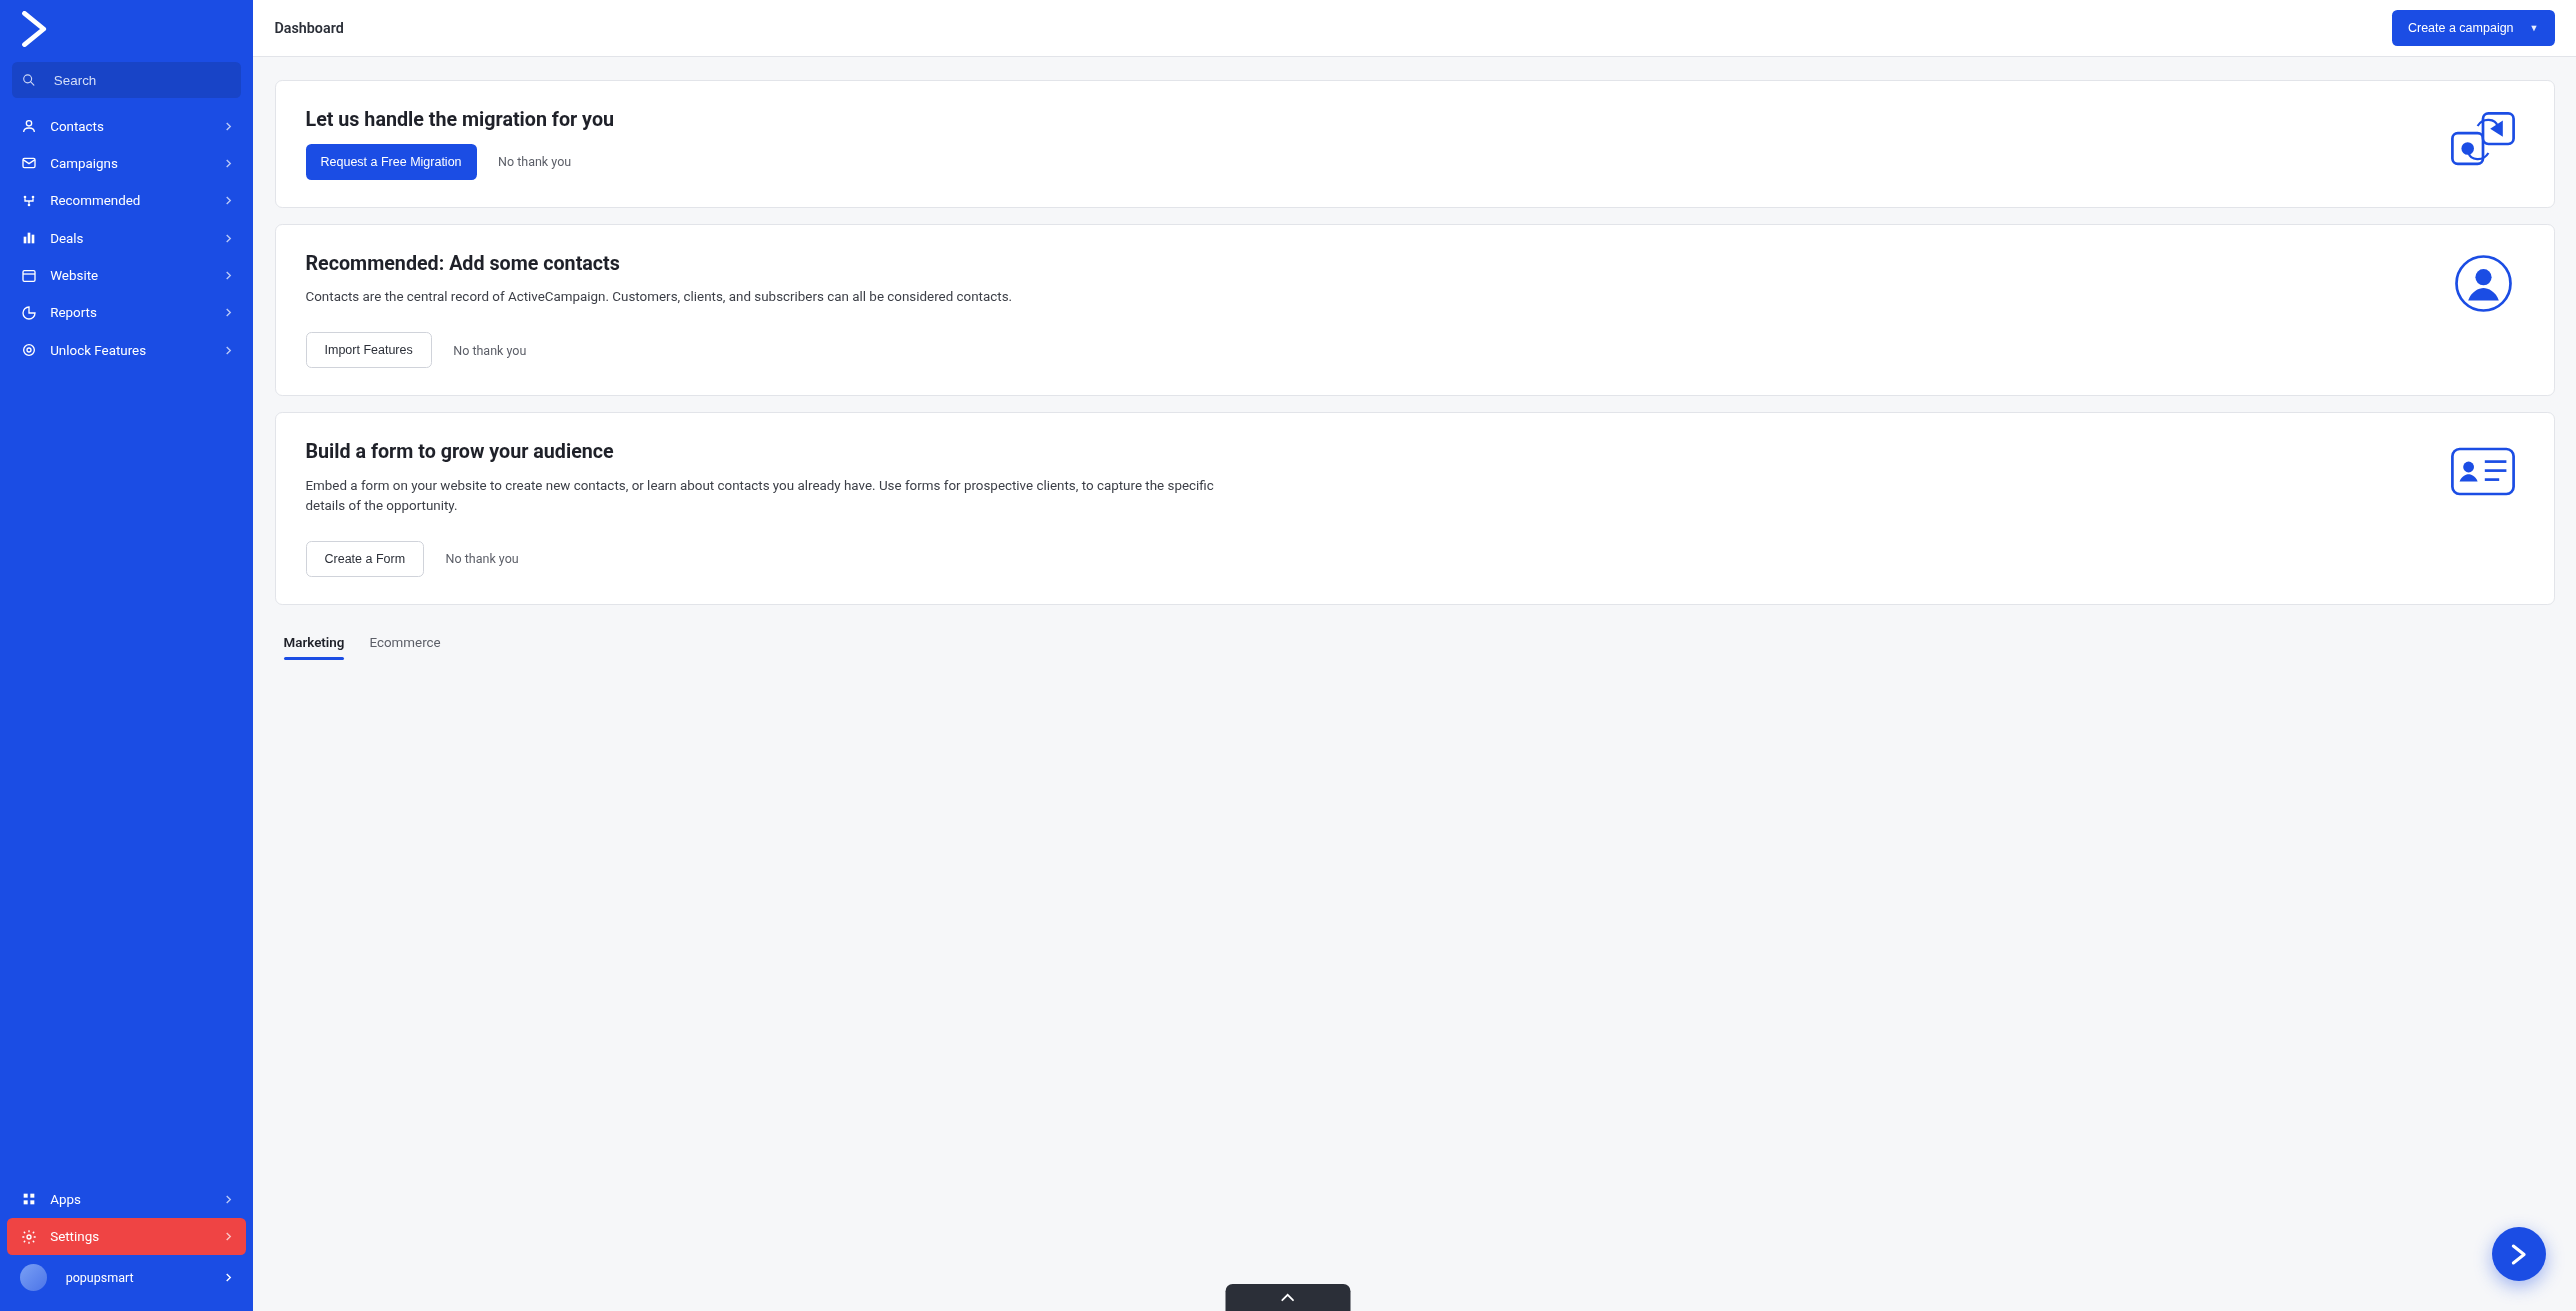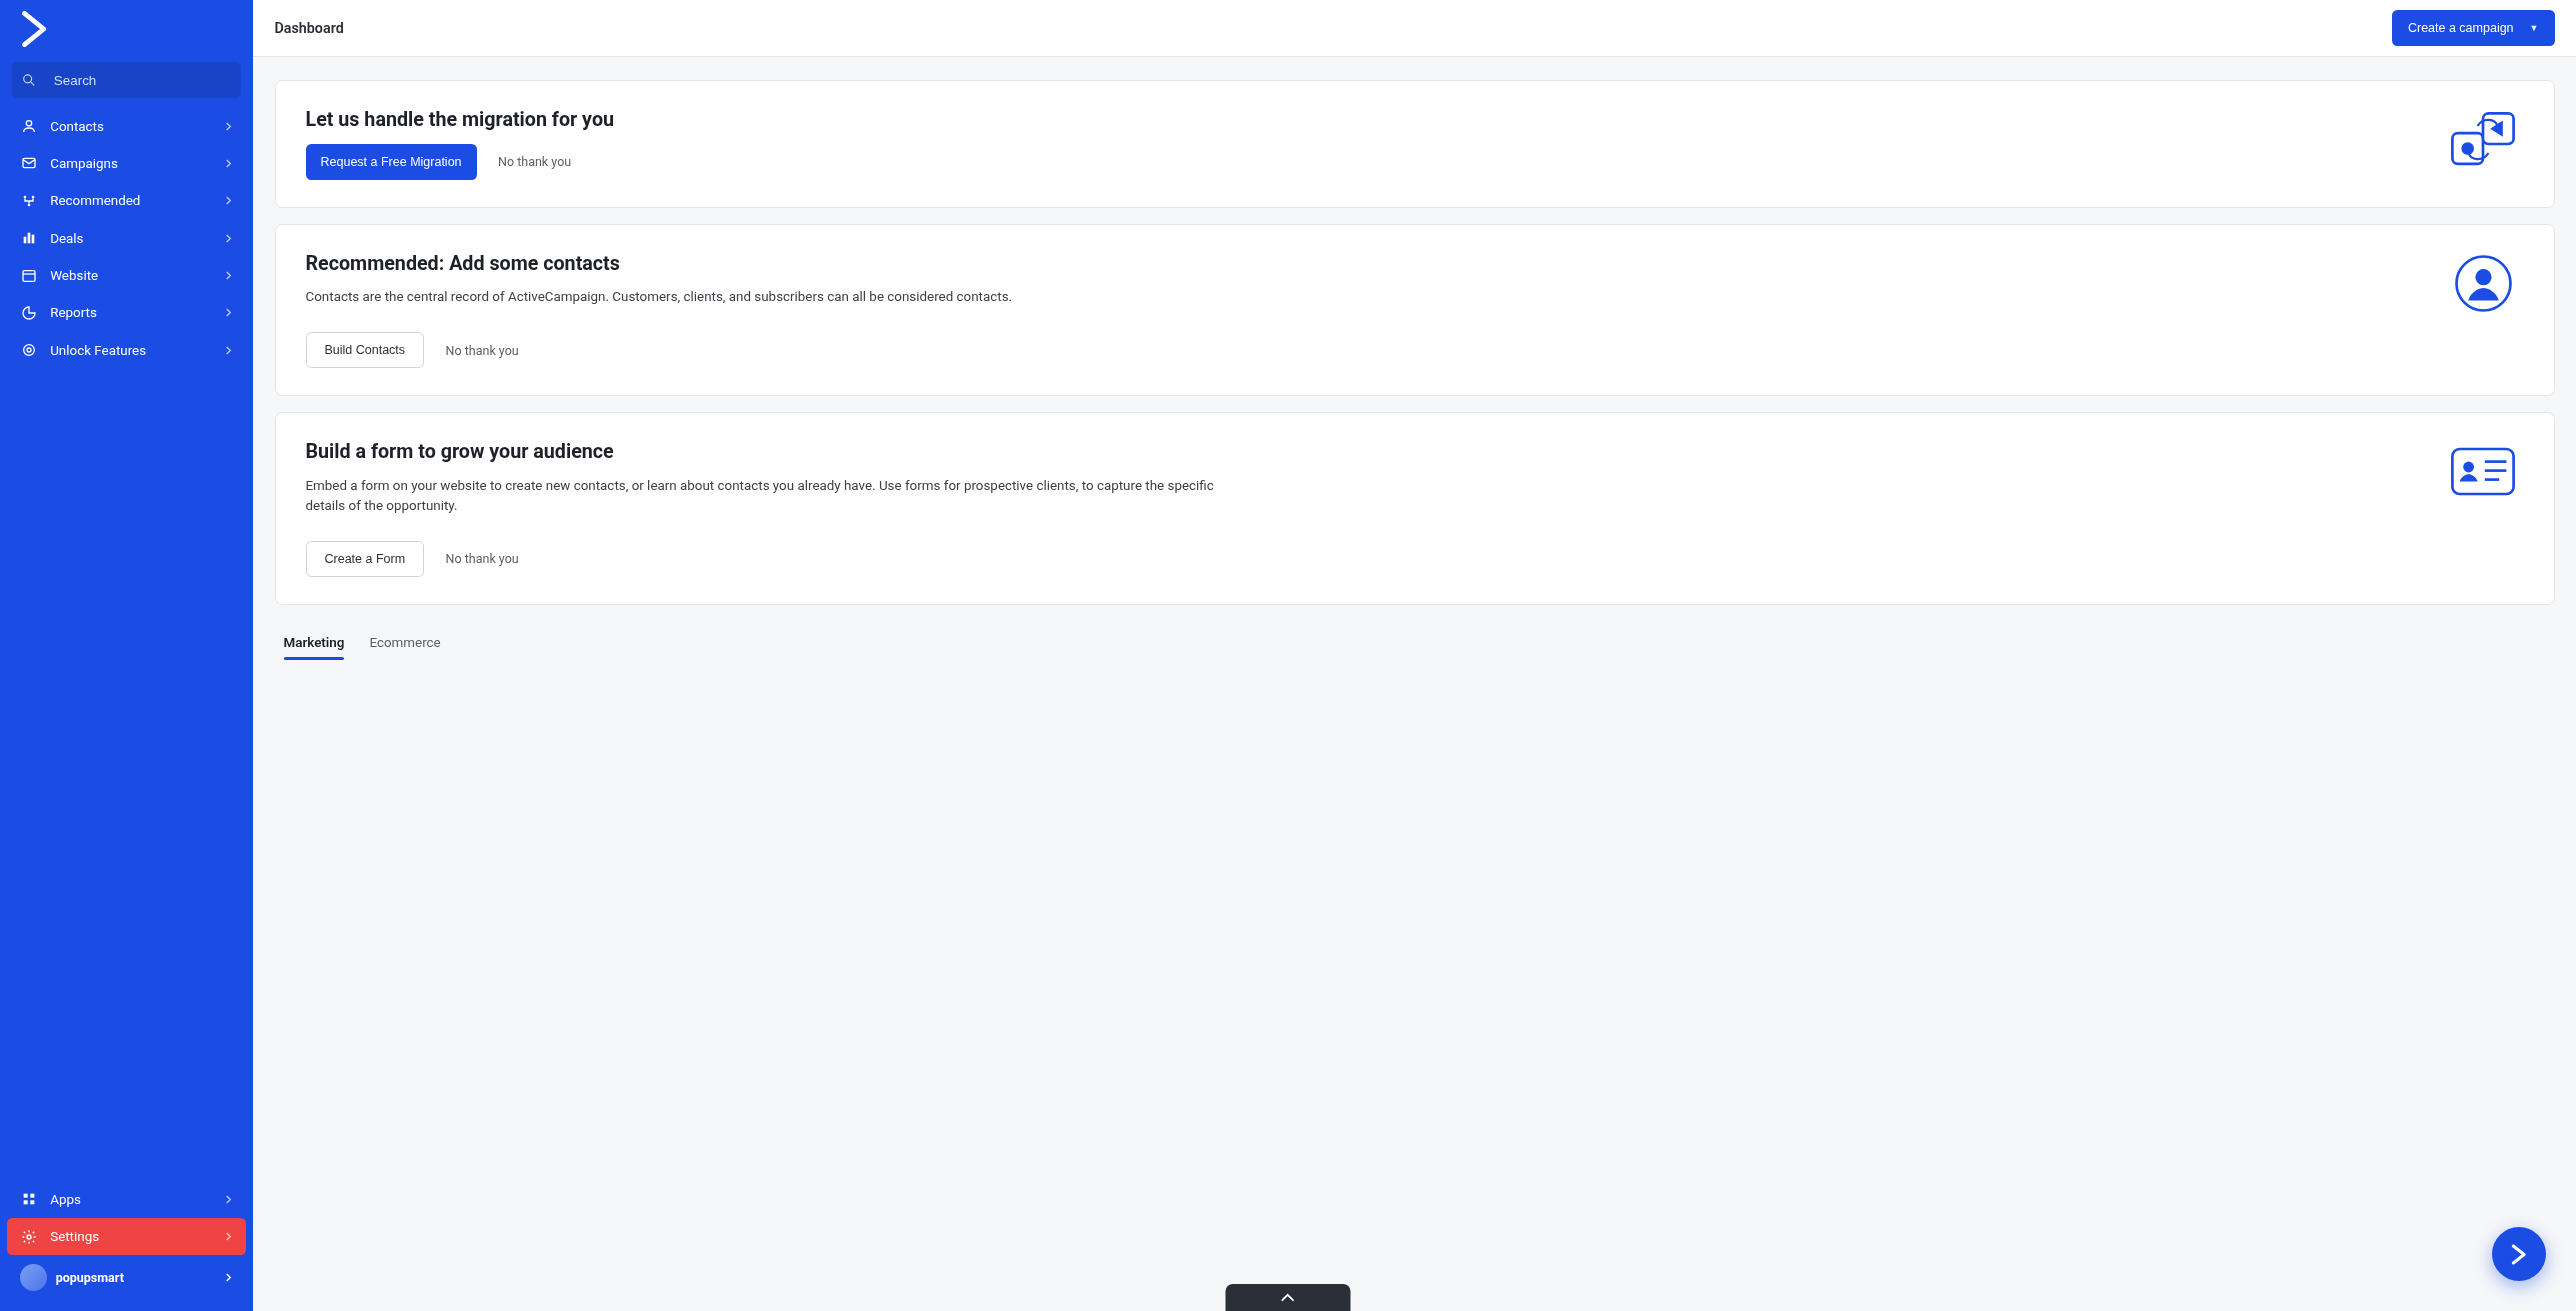--- a/index.html
+++ b/index.html
@@ -57,22 +57,22 @@
   .nav-item .icn { width: 18px; display:flex; align-items:center; justify-content:center; }
   .nav-item .lbl { flex: 1; }
   .nav-item .arr { opacity: 0.7; }
   .nav-bottom { padding: 5.4px 7.2px 10.7px; }
   .avatar {
     width: 27px; height: 27px; border-radius: 50%;
     background: linear-gradient(135deg,#7aa0f5,#4b74e8);
     flex-shrink: 0;
   }
   .account-row {
-    display:flex; align-items:center; gap:9px; padding:9px 12.5px;
-    border-radius:5.4px; cursor:pointer;font-weight:bold;
+    display:flex; align-items:center; gap:19px; padding:9px 12.5px;
+    border-radius:5.4px; cursor:pointer;
   }
 
   
   .main { flex:1; display:flex; flex-direction:column; background:#f6f7f9; overflow:hidden; }
   .topbar {
     height: 57px; background:#fff; border-bottom:0.9px solid #e2e4e9;
     display:flex; align-items:center; justify-content:space-between;
     padding: 0 21.5px;
   }
   .topbar-title { font-size: 14.3px; font-weight: 600; color:#2b2f38; }
@@ -336,21 +336,21 @@
           <path d="M46 50c-6 10-20 8-22 0" fill="none" stroke="#1b4de4" stroke-width="2.5"></path>
         </svg>
       </div>
     </article>
 
     <article class="card">
       <div class="card-left">
         <h2 class="card-title">Recommended: Add some contacts</h2>
         <p class="card-desc">Contacts are the central record of ActiveCampaign. Customers, clients, and subscribers can all be considered contacts.</p>
         <div class="card-actions">
-          <button class="btn-secondary">Build Contacts</button>
+          <button class="btn-secondary">Import Features</button>
           <a class="link-dismiss">No thank you</a>
         </div>
       </div>
       <div class="card-illus">
         <svg width="63" height="63" viewBox="0 0 70 70">
           <circle cx="35" cy="35" r="30" fill="none" stroke="#1b4de4" stroke-width="3"></circle>
           <circle cx="35" cy="28" r="9" fill="#1b4de4"></circle>
           <path d="M18 54c3-10 12-14 17-14s14 4 17 14" fill="#1b4de4"></path>
         </svg>
       </div>

